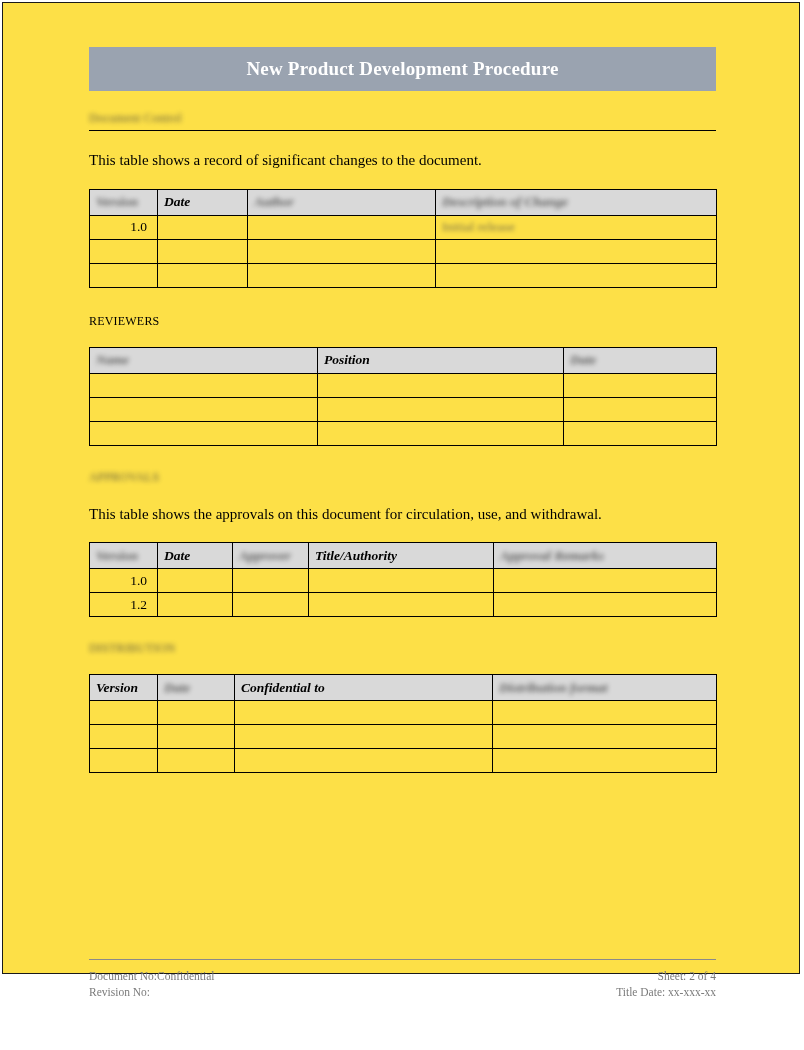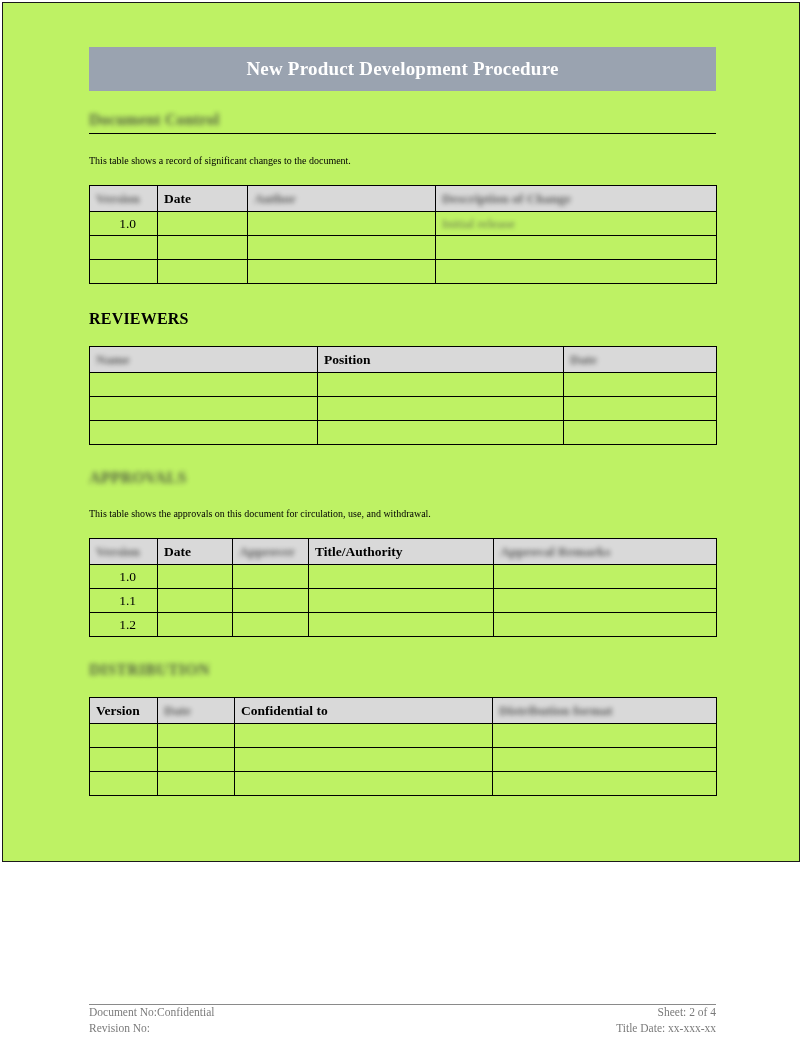--- a/index.html
+++ b/index.html
@@ -12,24 +12,24 @@
     height: 1050px;
     font-family: "Liberation Serif", "DejaVu Serif", serif;
     color: #000000;
     overflow: hidden;
   }
   .page {
     position: absolute;
     left: 2px;
     top: 2px;
     width: 798px;
-    height: 860px;
+    height: 972px;
     border: 1px solid #1a1a1a;
     box-sizing: border-box;
-    background: #bef264;
+    background: #fde047;
   }
   .content {
     position: absolute;
     left: 86px;
     top: 44px;
     width: 627px;
   }
   
   .title-banner {
     background: #9aa3b0;
@@ -39,22 +39,22 @@
     justify-content: center;
   }
   .title-banner .title-text {
     color: #ffffff;
     font-size: 19px;
     font-weight: bold;
     letter-spacing: 0.2px;
   }
   
   .section-heading {
-    font-size: 16px;
-    font-weight: bold;
+    font-size: 12px;
+    font-weight: normal;
     margin-top: 22px;
     margin-bottom: 2px;
     letter-spacing: 0.2px;
   }
   .section-heading.ruled {
     border-bottom: 1.6px solid #000000;
     padding-bottom: 4px;
     margin-top: 20px;
     margin-bottom: 0;
   }
@@ -63,21 +63,21 @@
     filter: blur(2.6px);
     opacity: 0.78;
   }
   .blurred-soft {
     color: #4a4a4a;
     filter: blur(2.2px);
     opacity: 0.72;
   }
   
   .para {
-    font-size: 10px;
+    font-size: 15px;
     margin-top: 20px;
     margin-bottom: 0;
     line-height: 1.3;
   }
   
   table.doc-table {
     border-collapse: collapse;
     width: 627px;
     margin-top: 18px;
     table-layout: fixed;
@@ -91,34 +91,35 @@
     box-sizing: border-box;
     vertical-align: middle;
     overflow: hidden;
     white-space: nowrap;
   }
   table.doc-table th {
     background: #d9d9d9;
     font-weight: bold;
     text-align: left;
     height: 26px;
+    font-style: italic;
   }
   table.doc-table td.num {
     text-align: right;
-    padding-right: 21px;
+    padding-right: 10px;
   }
   .th-inner { display: inline-block; }
   
   .footer {
     position: absolute;
     left: 86px;
-    top: 1001px;
+    top: 956px;
     width: 627px;
     border-top: 1px solid #8a8a8a;
-    padding-top: 0;
+    padding-top: 9px;
     color: #7a7a7a;
     font-size: 11.5px;
     line-height: 1.35;
   }
   .footer-row {
     display: flex;
     justify-content: space-between;
     align-items: baseline;
   }
   .footer-left { text-align: left; flex: 0 0 auto; }
@@ -240,27 +241,20 @@
       </thead>
       <tbody>
         <tr>
           <td class="num">1.0</td>
           <td></td>
           <td></td>
           <td></td>
           <td></td>
         </tr>
         <tr>
-          <td class="num">1.1</td>
-          <td></td>
-          <td></td>
-          <td></td>
-          <td></td>
-        </tr>
-        <tr>
           <td class="num">1.2</td>
           <td></td>
           <td></td>
           <td></td>
           <td></td>
         </tr>
       </tbody>
     </table>
 
     <div class="section-heading" style="margin-top:24px">

